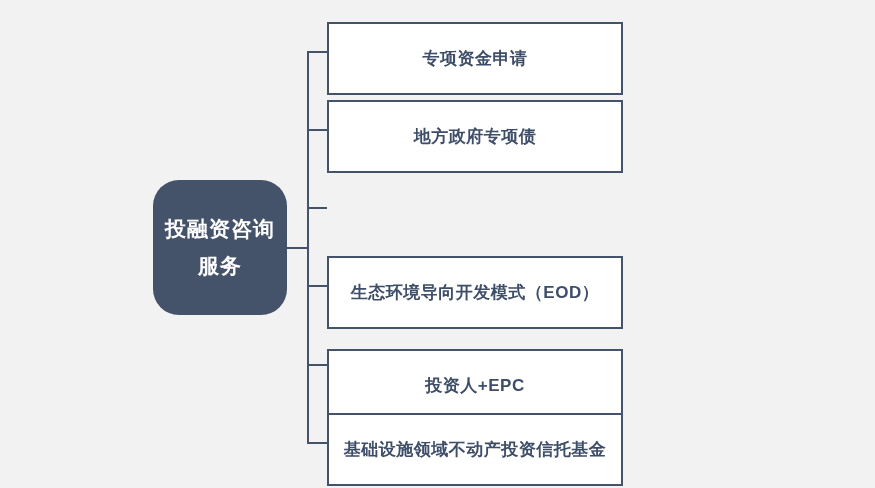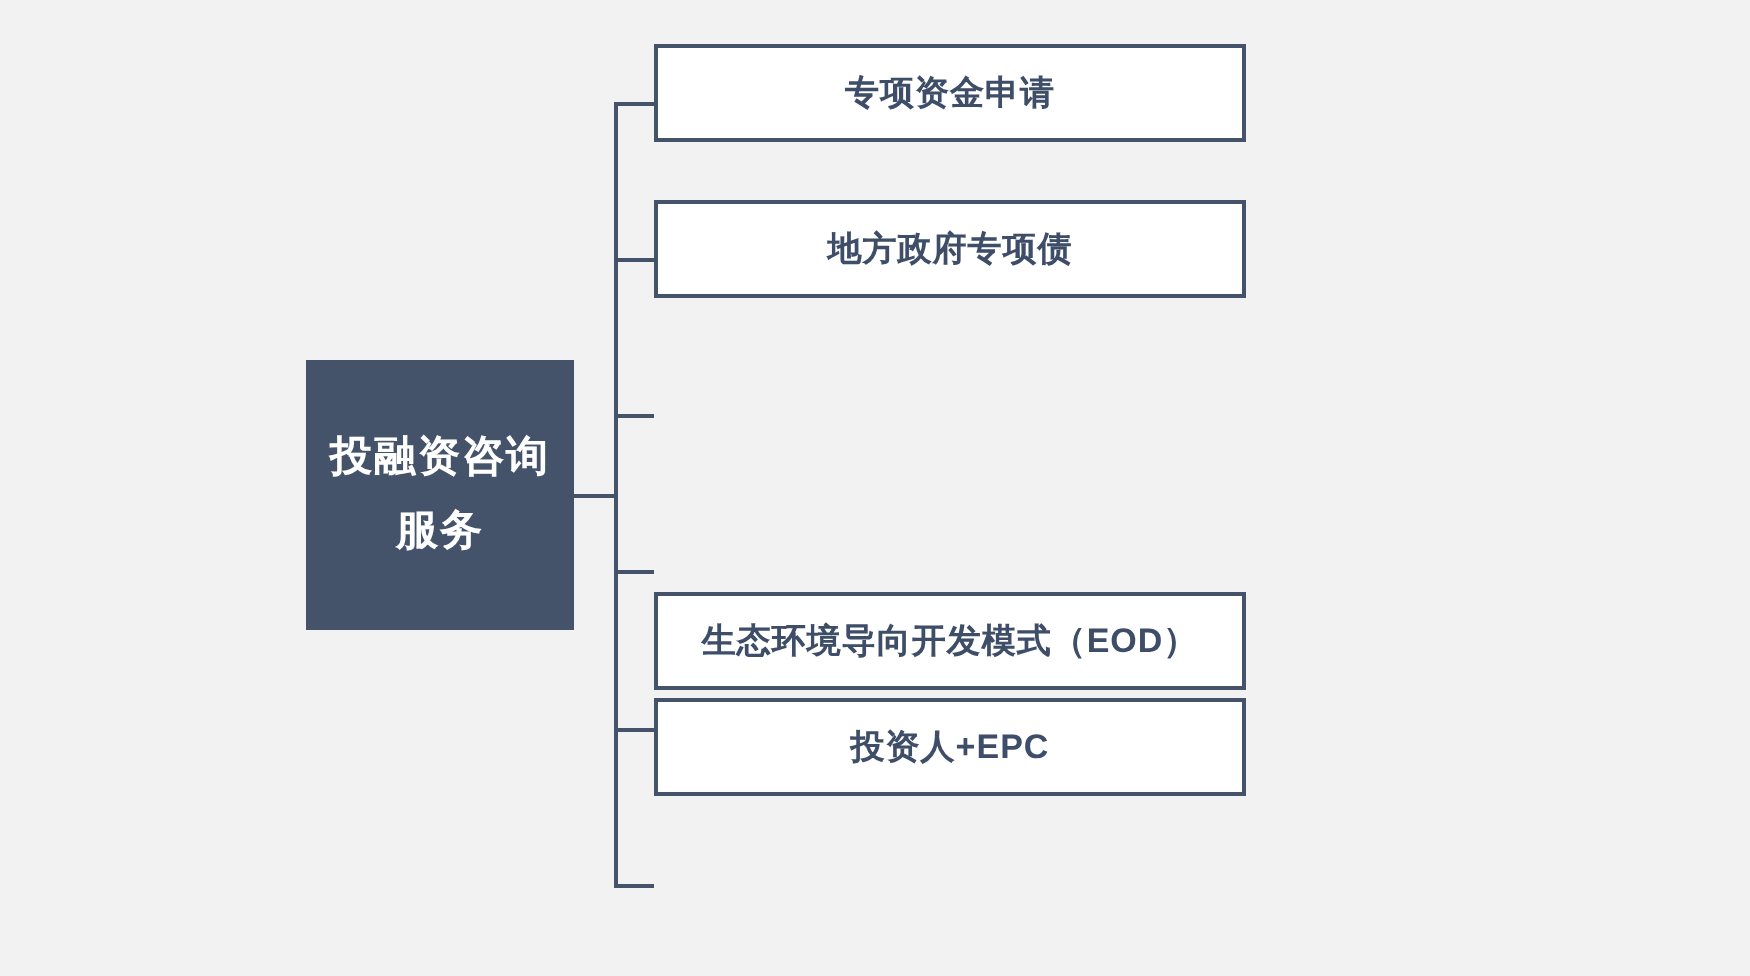--- a/index.html
+++ b/index.html
@@ -31,41 +31,42 @@
     color: var(--root-text);
     display: flex;
     align-items: center;
     justify-content: center;
     text-align: center;
     padding: 0 12px;
     font-size: 21px;
     font-weight: bold;
     line-height: 1.75;
     letter-spacing: 1px;
+    border-radius: 26px;
   }
   .leaf-node {
     position: absolute;
     left: 327px;
     width: 296px;
-    height: 49px;
+    height: 73px;
     background: var(--node-fill);
     border: 2px solid var(--accent);
     color: var(--node-text);
     display: flex;
     align-items: center;
     justify-content: center;
     text-align: center;
     font-size: 17px;
     font-weight: bold;
     letter-spacing: 0.5px;
   }
   .leaf-0 { top: 22px; }
   .leaf-1 { top: 100px; }
   .leaf-2 { top: 178px; }
-  .leaf-3 { top: 256px; margin-top: 40px; }
+  .leaf-3 { top: 256px; }
   .leaf-4 { top: 349px; }
   .leaf-5 { top: 413px; }
   .connector {
     position: absolute;
     background: var(--accent);
   }
   .conn-root   { left: 287px; top: 247px; width: 20px; height: 2px; }
   .conn-spine  { left: 307px; top: 51px;  width: 2px;  height: 393px; }
   .conn-branch { left: 309px; width: 18px; height: 2px; }
   .branch-0 { top: 51px; }
@@ -88,14 +89,15 @@
   <div class="connector conn-branch branch-3"></div>
   <div class="connector conn-branch branch-4"></div>
   <div class="connector conn-branch branch-5"></div>
 
   <div class="root-node">投融资咨询服务</div>
 
   <div class="leaf-node leaf-0">专项资金申请</div>
   <div class="leaf-node leaf-1">地方政府专项债</div>
   <div class="leaf-node leaf-3">生态环境导向开发模式（EOD）</div>
   <div class="leaf-node leaf-4">投资人+EPC</div>
+  <div class="leaf-node leaf-5">基础设施领域不动产投资信托基金</div>
 
 </div>
 
 </body></html>

